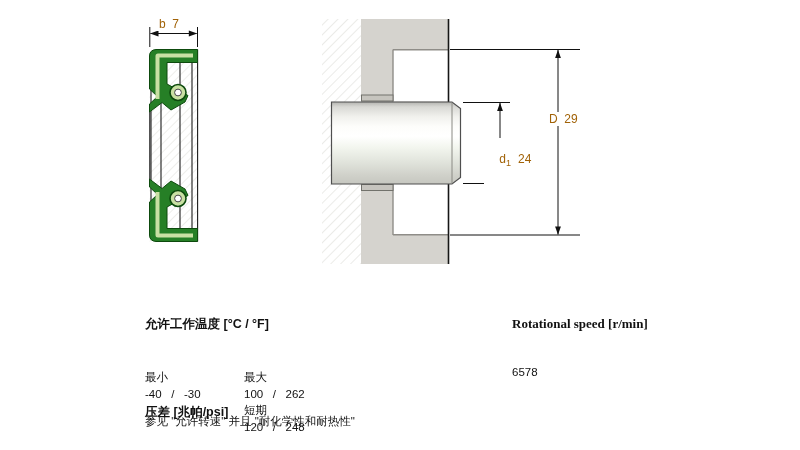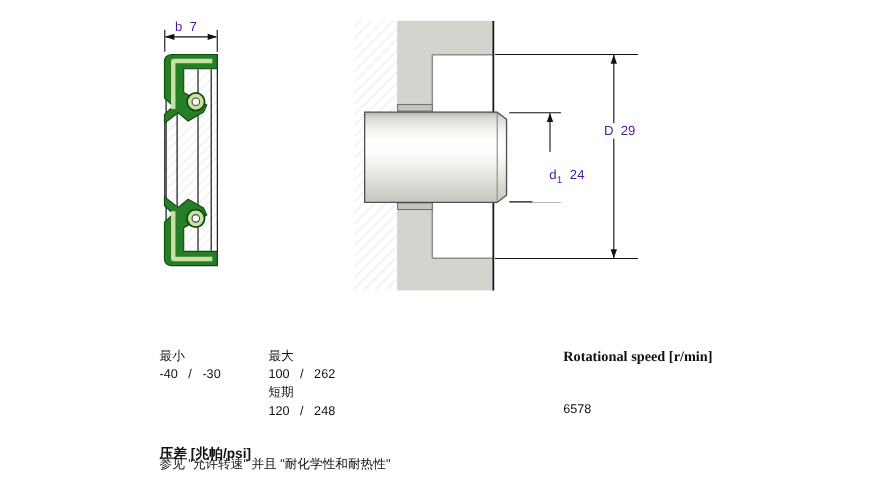--- a/index.html
+++ b/index.html
@@ -2,21 +2,21 @@
 <html><head>
 <meta charset="utf-8">
 <style>
   html,body{margin:0;padding:0;background:#ffffff;}
   #stage{
     position:relative;width:800px;height:450px;background:#ffffff;overflow:hidden;
     font-family:"Liberation Sans","DejaVu Sans",sans-serif;color:#111;
   }
   #drawings{position:absolute;left:0;top:0;width:800px;height:450px;}
   .dim-label{
-    position:absolute;font-size:12px;color:#4c1d95;white-space:pre;
+    position:absolute;font-size:12px;color:#a16207;white-space:pre;
     background:#ffffff;padding:0 2px;line-height:14px;
   }
   .dim-label sub{font-size:9px;vertical-align:-3px;}
   .dim-label .gap{margin-left:7px;}
   .spec{position:absolute;font-size:11.5px;line-height:16px;white-space:pre;}
   .spec .hd{font-weight:bold;font-size:12.5px;margin:0 0 5px 0;}
   .temp-grid{display:grid;grid-template-columns:99px auto;grid-auto-rows:16.5px;}
   .speed .hd{font-family:"Liberation Serif","DejaVu Serif",serif;font-size:13px;margin:0;text-align:right;}
   .speed .val{margin:0 0 2px 0;}
   .note{position:absolute;font-size:11.5px;white-space:pre;}
@@ -139,20 +139,21 @@
 
   <div class="dim-label" style="left:157px;top:17px;">b  7</div>
 
   <div class="dim-label" style="left:547px;top:112px;">D  29</div>
 
   <div class="dim-label" style="left:484px;top:138px;">
     <span>d</span><sub>1</sub><span class="gap">24</span>
   </div>
 
   <div class="spec" style="left:145px;top:284px;">
+    <div class="hd">允许工作温度 [°C / °F]</div>
     <div class="temp-grid">
       <span>最小</span>
       <span>最大</span>
       <span>-40   /   -30</span>
       <span>100   /   262</span>
       <span></span>
       <span>短期</span>
       <span></span>
       <span>120   /   248</span>
     </div>

